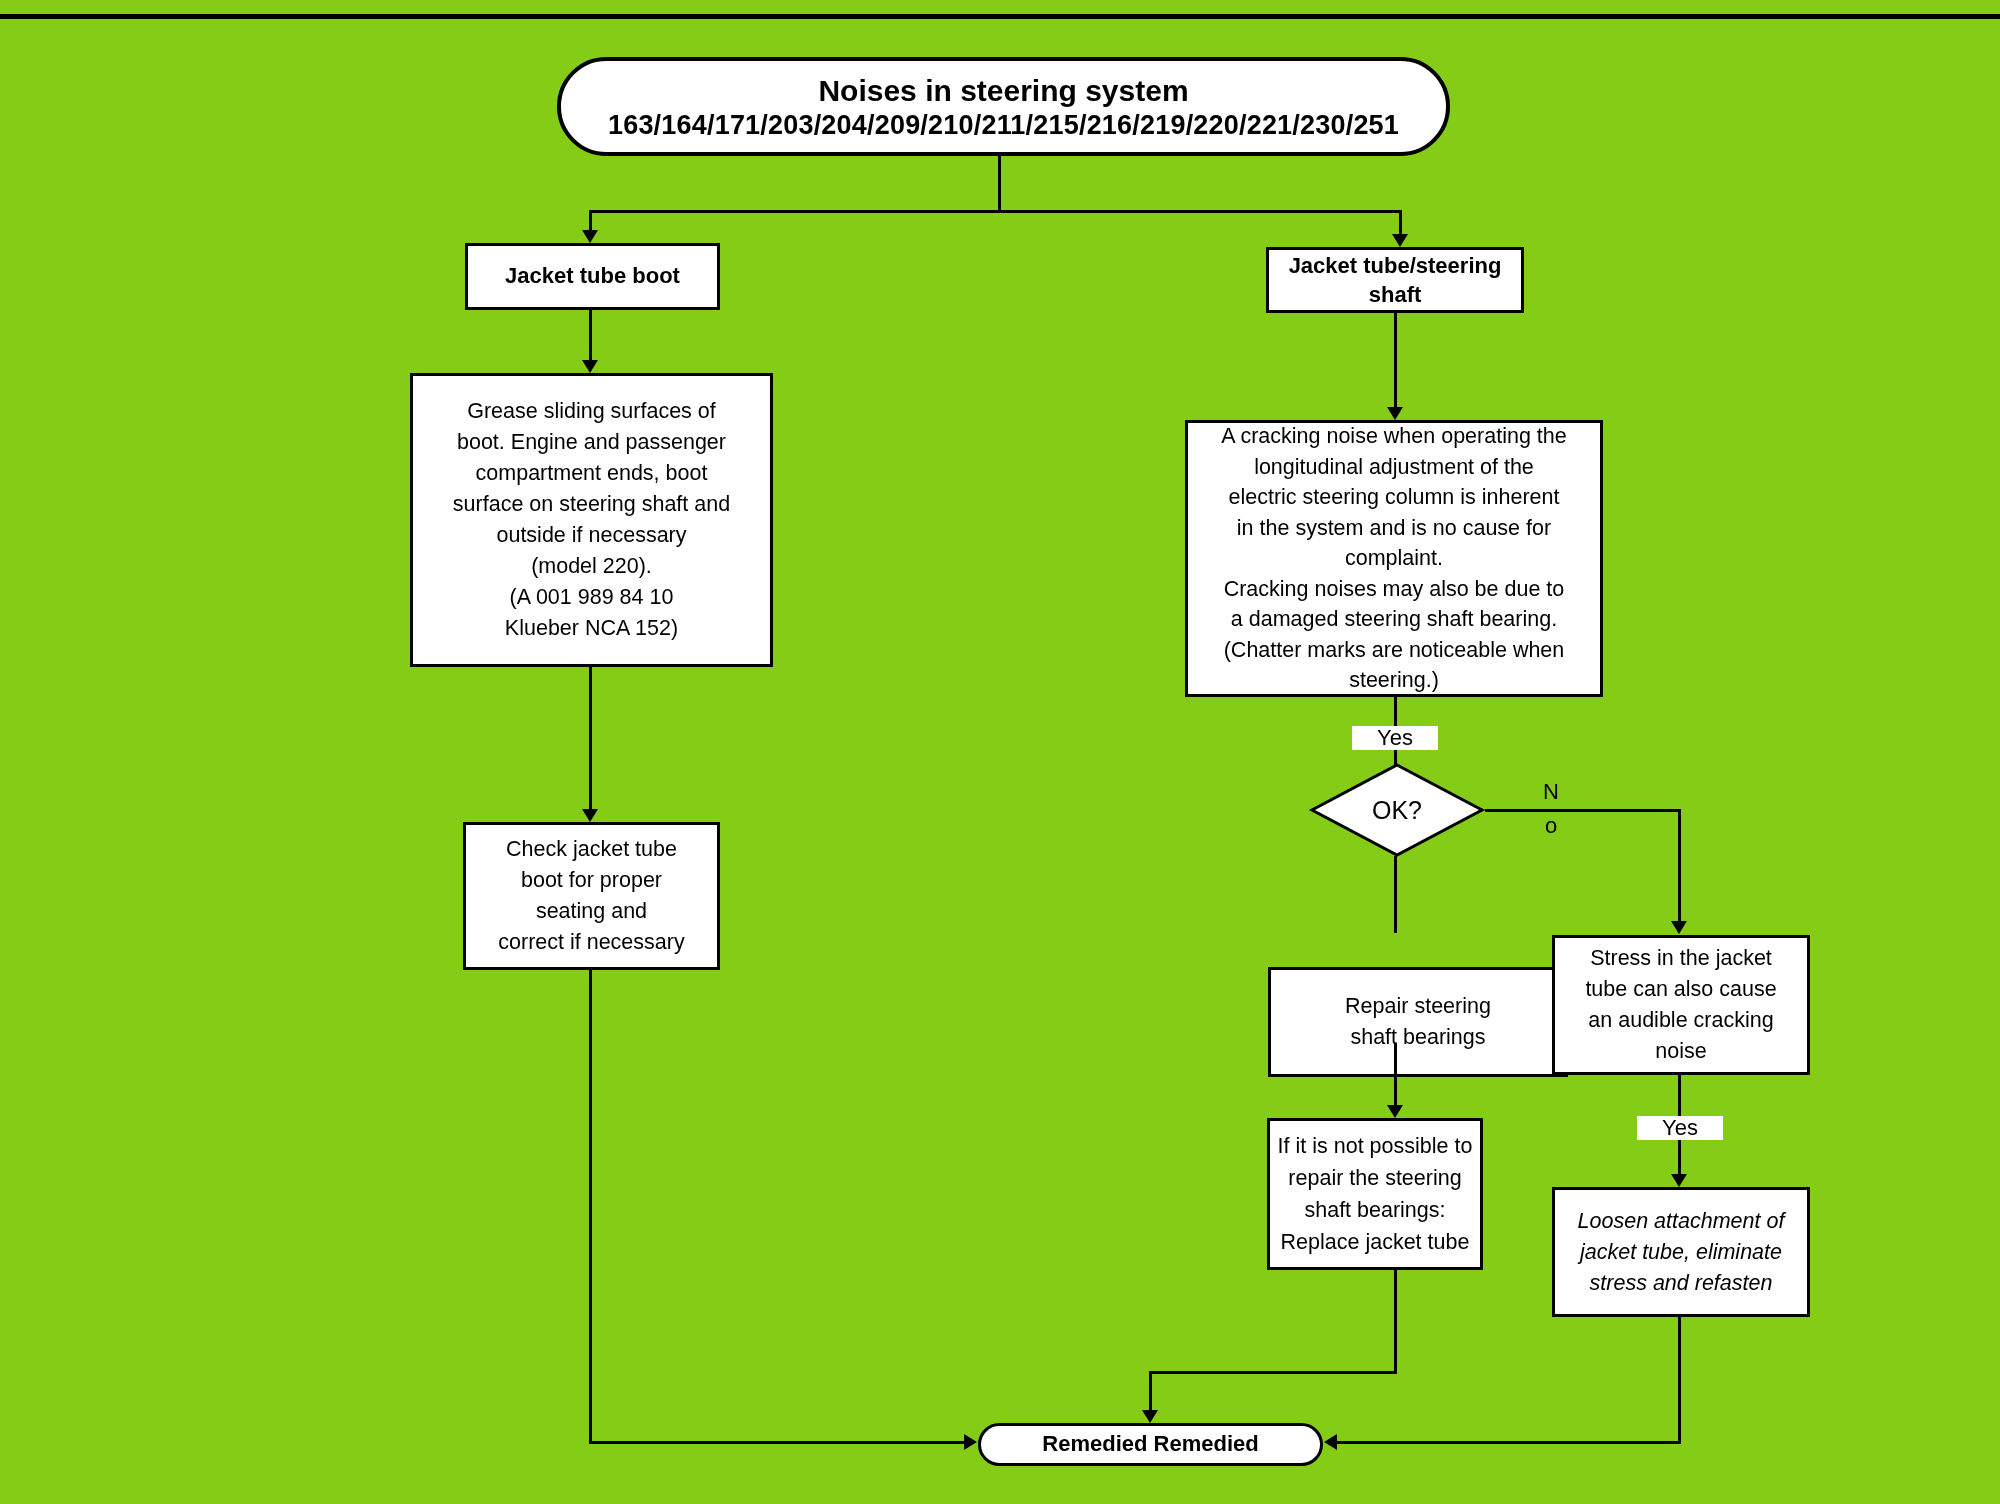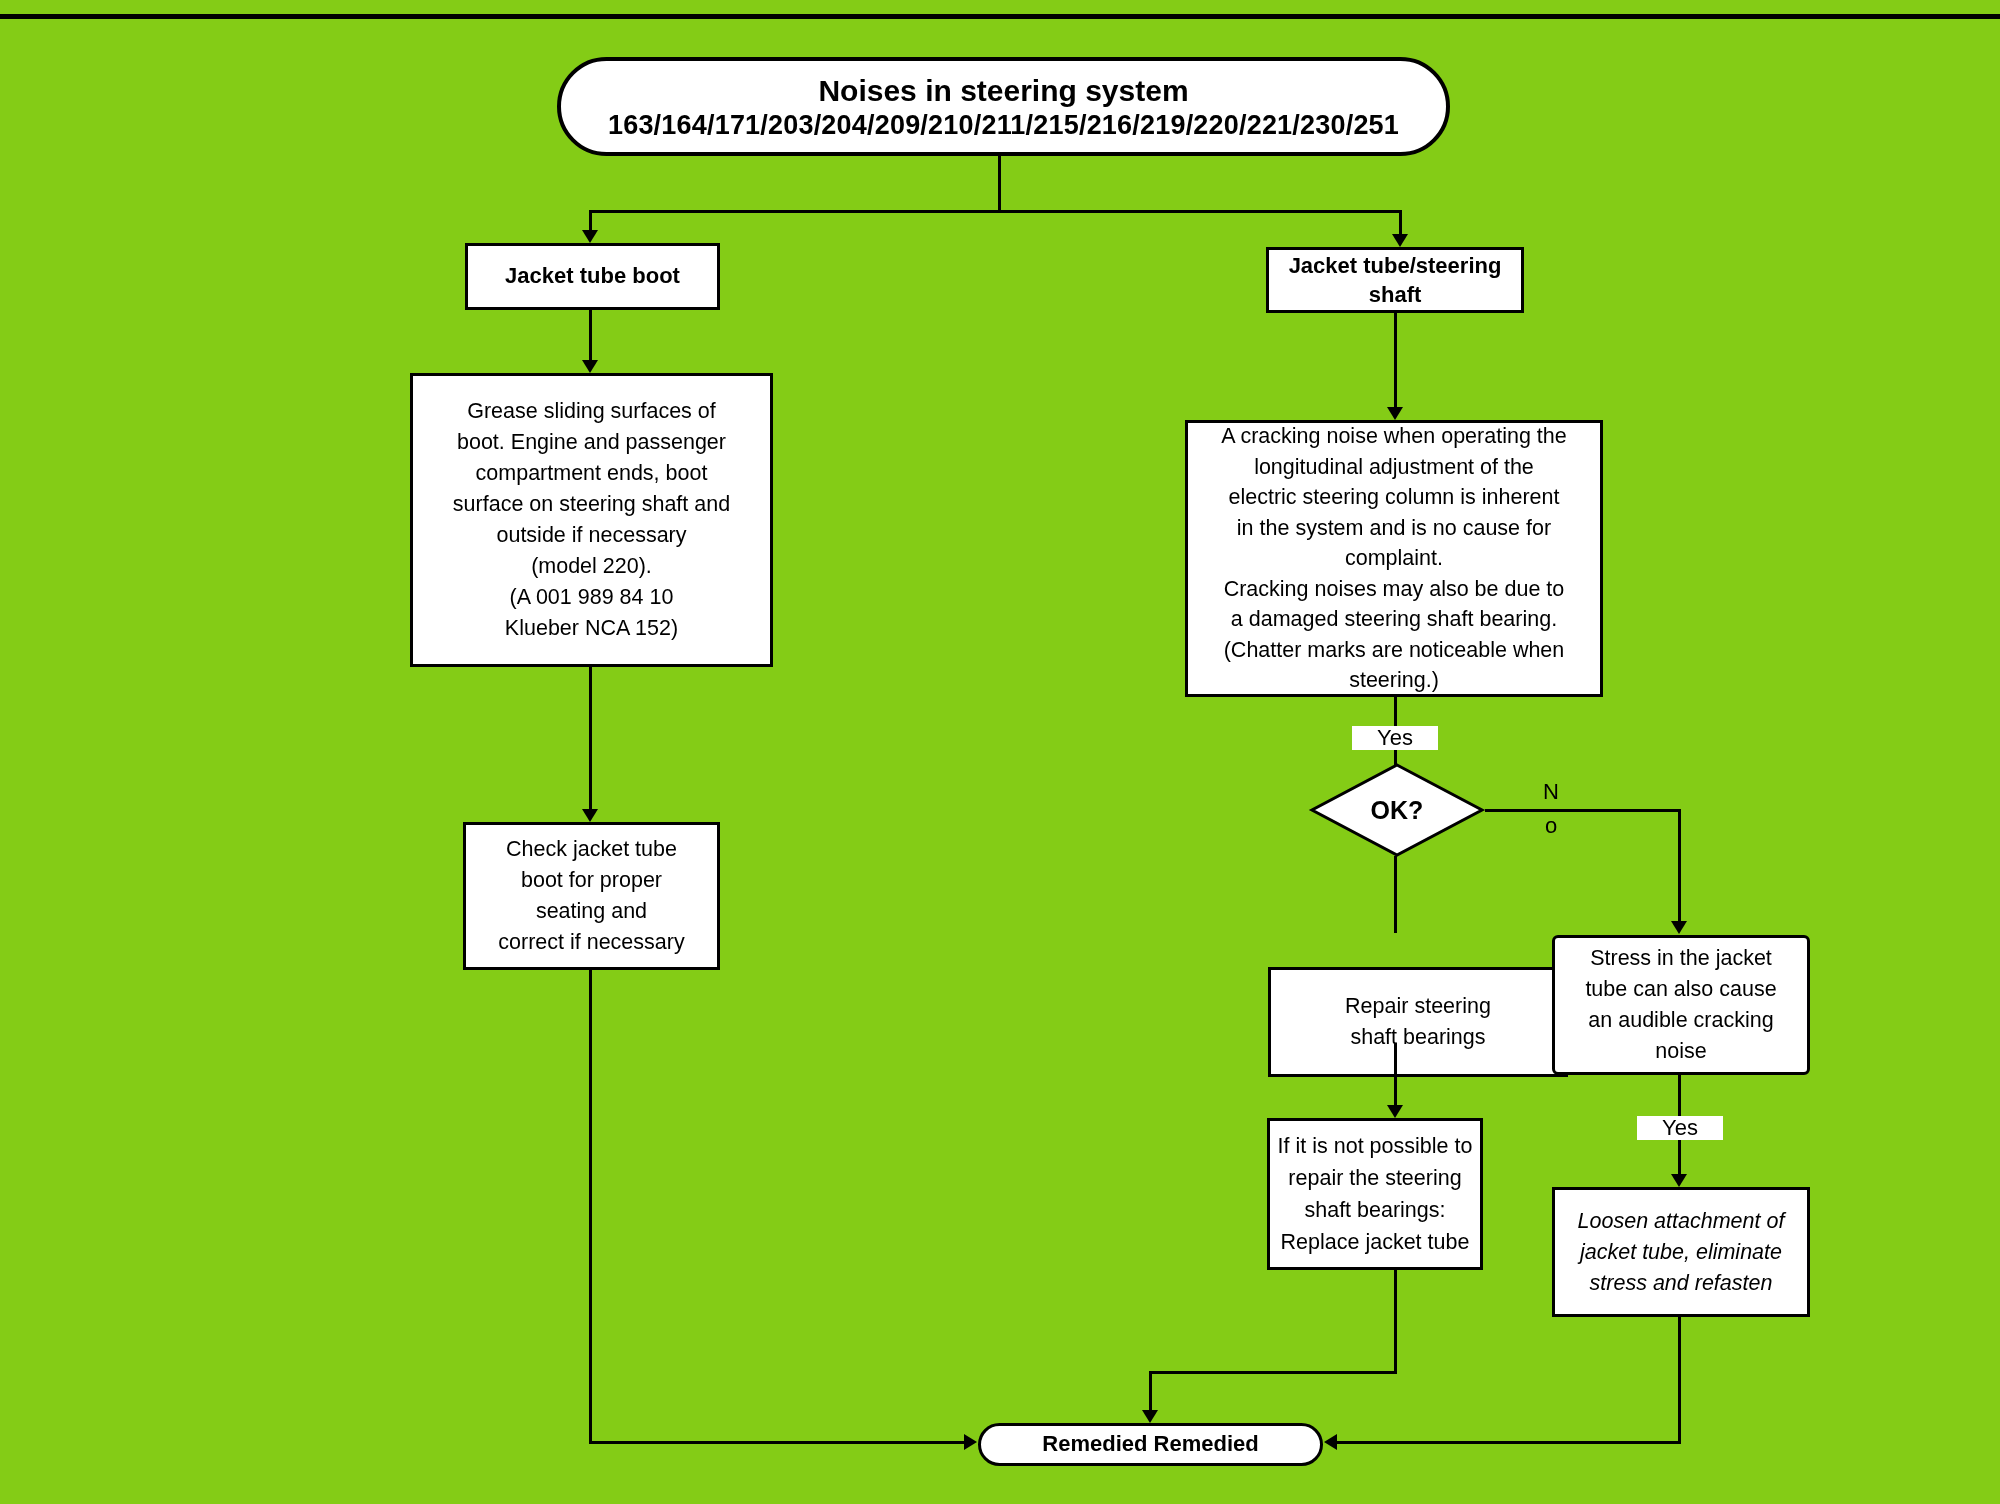--- a/index.html
+++ b/index.html
@@ -24,21 +24,21 @@
   .title-l1{font-size:30px;font-weight:700;line-height:36px;}
   .title-l2{font-size:27px;font-weight:700;line-height:32px;letter-spacing:.2px;}
   .hline,.vline{position:absolute;background:#000;}
   .arr-down{position:absolute;width:0;height:0;
     border-left:8px solid transparent;border-right:8px solid transparent;border-top:13px solid #000;}
   .arr-right{position:absolute;width:0;height:0;
     border-top:8px solid transparent;border-bottom:8px solid transparent;border-left:13px solid #000;}
   .arr-left{position:absolute;width:0;height:0;
     border-top:8px solid transparent;border-bottom:8px solid transparent;border-right:13px solid #000;}
   .lbl{position:absolute;font-size:22px;line-height:24px;text-align:center;background:#fff;}
-  .diamond-wrap{position:absolute;font-weight:bold;}
+  .diamond-wrap{position:absolute;}
   .diamond-wrap svg{display:block;}
   .diamond-label{
     position:absolute;inset:0;display:flex;align-items:center;justify-content:center;
     font-size:25px;line-height:25px;
   }
 </style>
 </head>
 <body>
 
 <div class="canvas">
@@ -112,21 +112,21 @@
   <div class="vline" style="left:1394px;top:856px;width:3px;height:77px;"></div>
   <div class="node" style="left:1268px;top:933px;width:300px;height:110px;line-height:31px;margin-top:34px;">Repair steering
 shaft bearings</div>
 
   <div class="hline" style="left:1485px;top:809px;width:196px;height:3px;"></div>
   <div class="lbl" style="left:1536px;top:780px;width:30px;background:transparent;">N</div>
   <div class="lbl" style="left:1538px;top:814px;width:26px;background:transparent;">o</div>
   <div class="vline" style="left:1678px;top:809px;width:3px;height:113px;"></div>
   <div class="arr-down" style="left:1671px;top:921px;"></div>
 
-  <div class="node" style="left:1552px;top:935px;width:258px;height:140px;line-height:31px;border-radius:6px;">Stress in the jacket
+  <div class="node" style="left:1552px;top:935px;width:258px;height:140px;line-height:31px;">Stress in the jacket
 tube can also cause
 an audible cracking
 noise</div>
 
   <div class="vline" style="left:1394px;top:1043px;width:3px;height:63px;"></div>
   <div class="arr-down" style="left:1387px;top:1105px;"></div>
   <div class="node" style="left:1267px;top:1118px;width:216px;height:152px;line-height:32px;">If it is not possible to
 repair the steering
 shaft bearings:
 Replace jacket tube</div>

